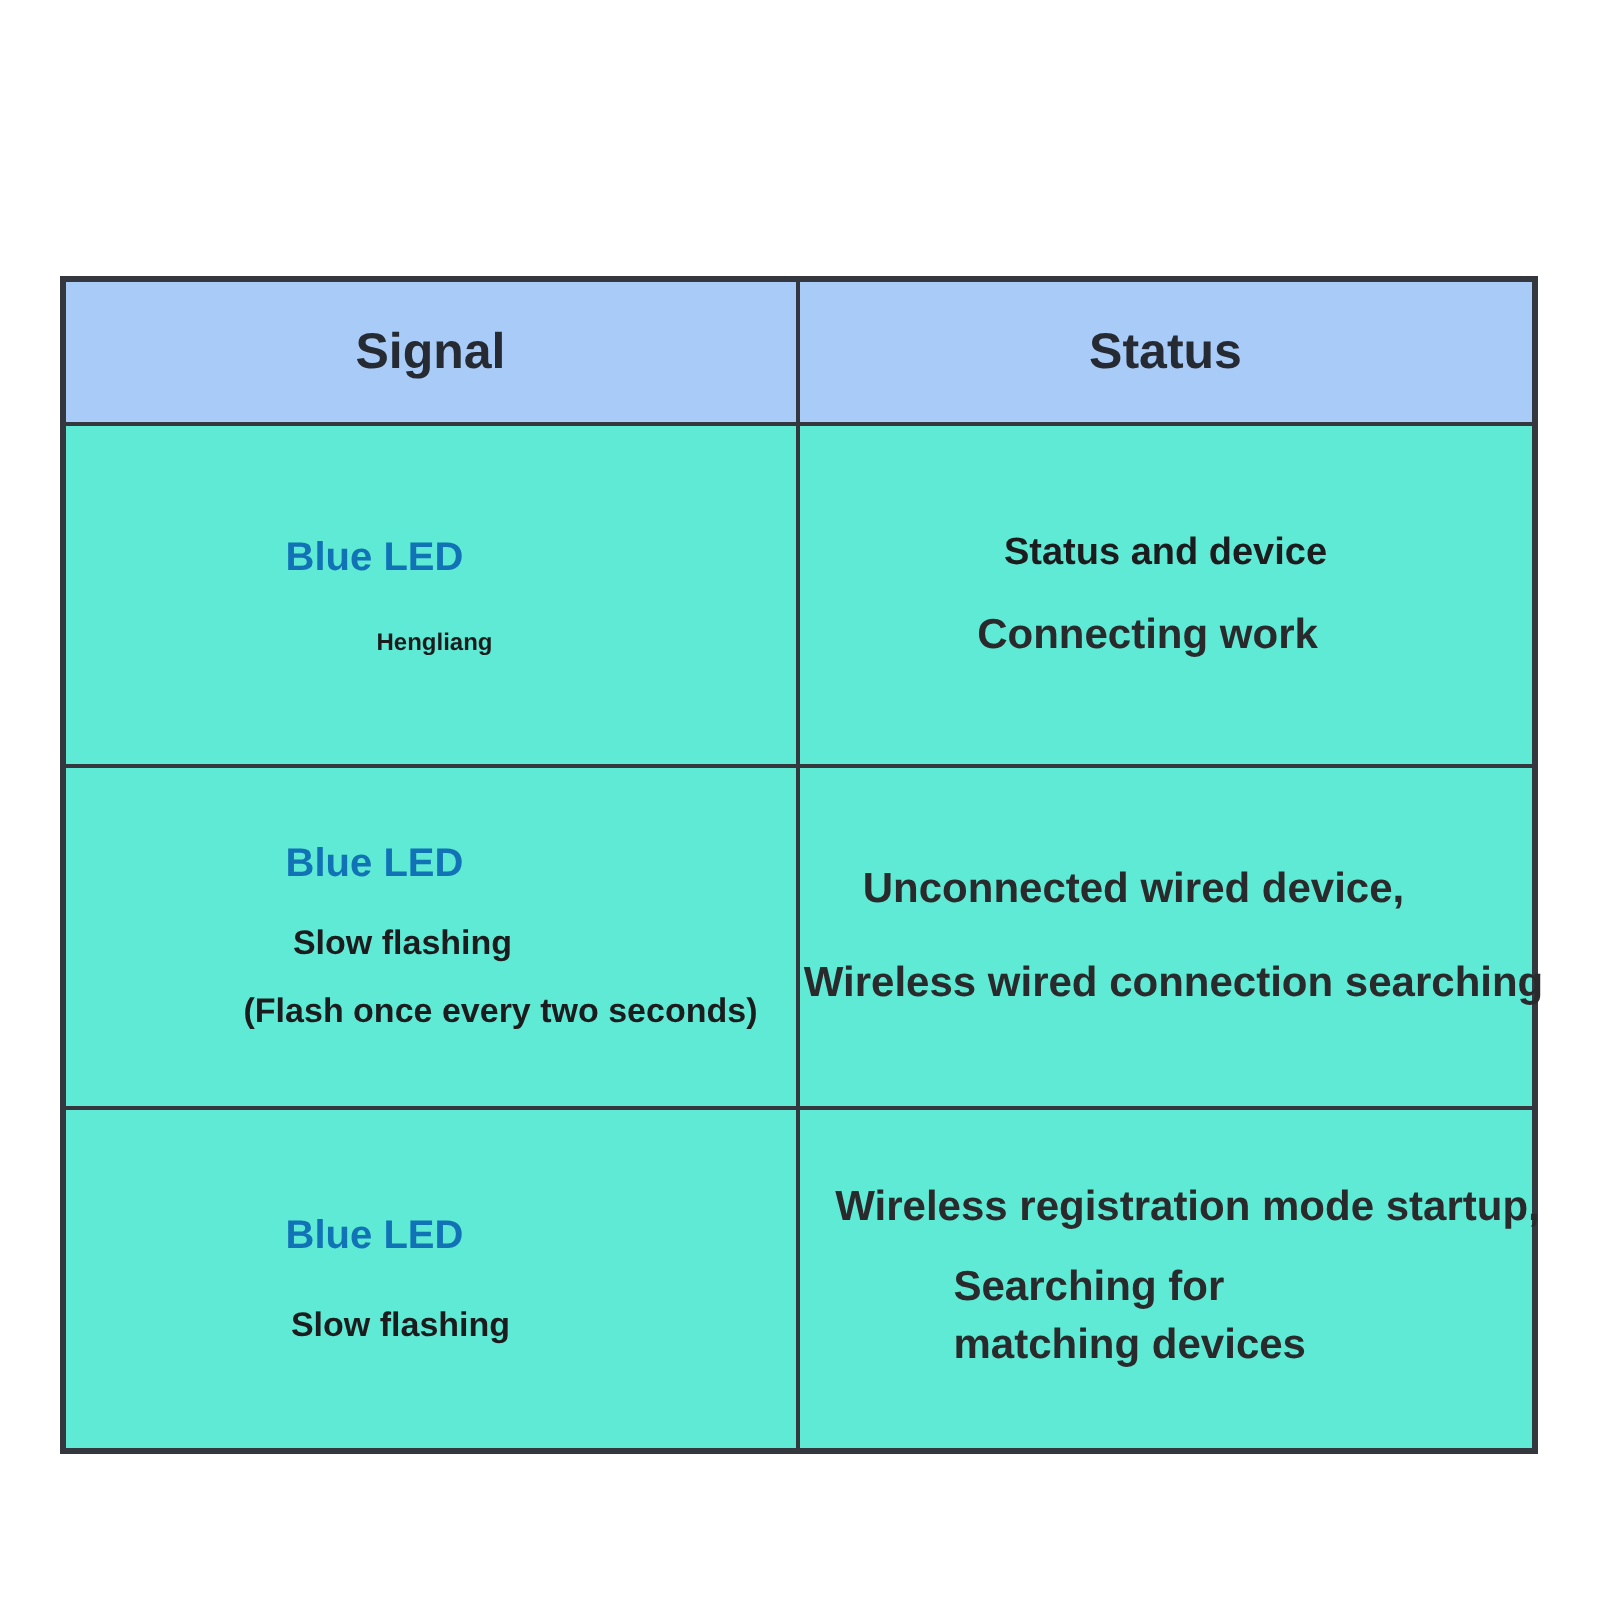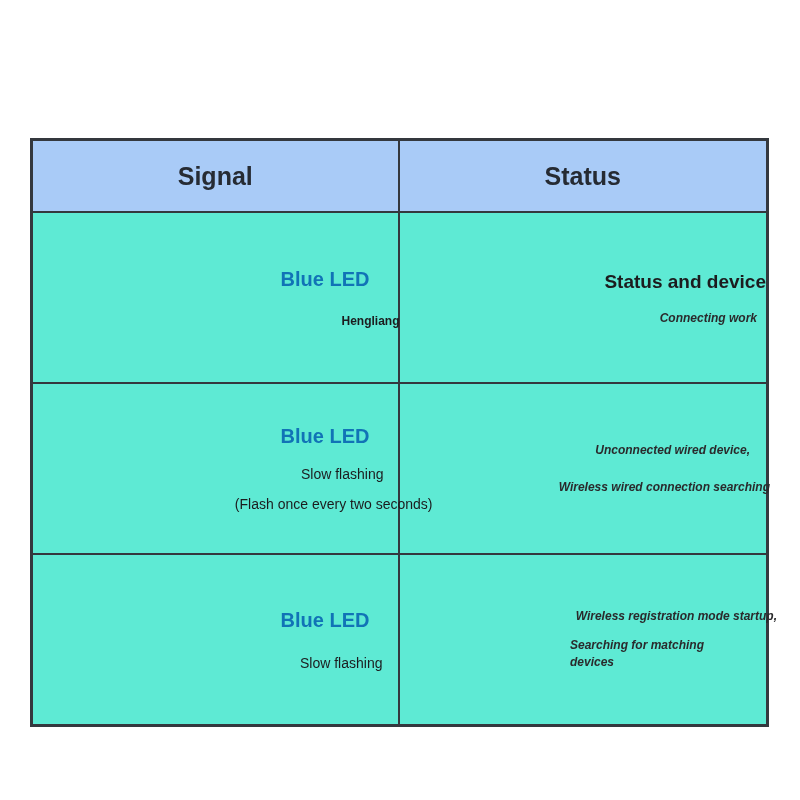--- a/index.html
+++ b/index.html
@@ -38,33 +38,33 @@
     height: 70px;
     font-size: 25px;
     font-weight: 700;
     color: #262b33;
     text-align: center;
   }
   td.cell { height: 169px; }
   .stack {
     display: flex;
     flex-direction: column;
-    align-items: flex-end;
+    align-items: center;
     justify-content: center;
   }
   .line { white-space: nowrap; }
   .led {
     color: #1173b6;
     font-size: 20px;
     font-weight: 700;
   }
-  .sig-lg { font-size: 14px; font-weight: 400; color: #1c1c1e; }
+  .sig-lg { font-size: 17px; font-weight: 700; color: #1c1c1e; }
   .sig-md { font-size: 12px; font-weight: 700; color: #1c1c1e; }
   .st-lg  { font-size: 19px; font-weight: 700; color: #1c1c1e; }
-  .st-sm  { font-size: 12px; font-weight: 700; color: #2a2a2c; font-style: italic; }
+  .st-sm  { font-size: 21px; font-weight: 700; color: #2a2a2c; }
   .wrapblock {
     white-space: normal;
     width: 180px;
     text-align: left;
     line-height: 1.35;
   }
   
   .mt14 { margin-top: 14px; }
   .mt18 { margin-top: 18px; }
   .mt23 { margin-top: 23px; }

